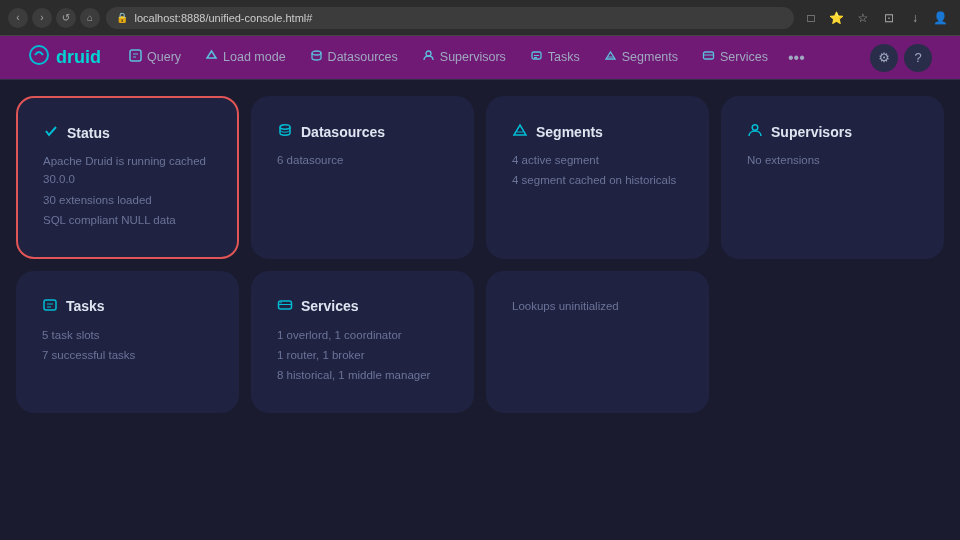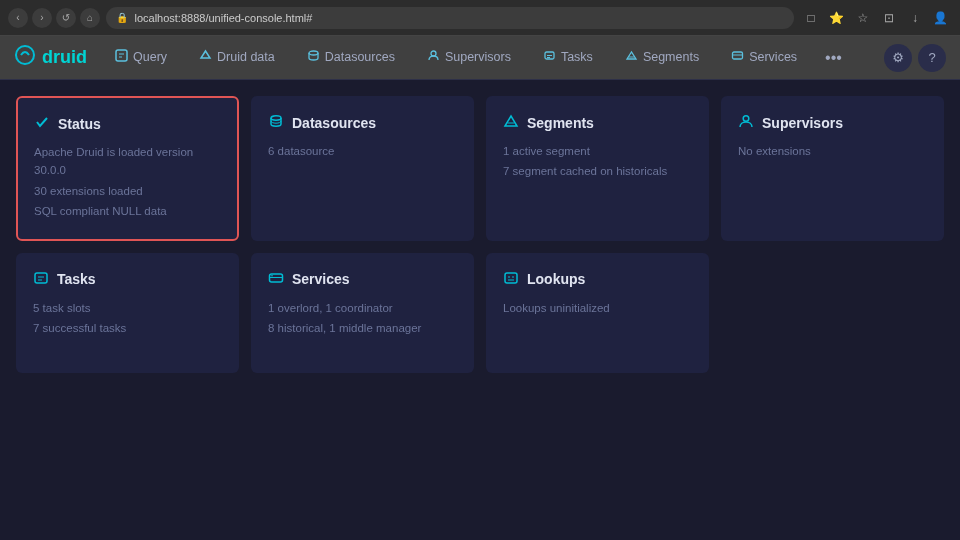--- a/index.html
+++ b/index.html
@@ -49,25 +49,25 @@
     }
     .browser-action-btn {
       width: 22px; height: 22px;
       background: none; border: none;
       color: #aaa; font-size: 12px; cursor: pointer;
       display: flex; align-items: center; justify-content: center;
     }
 
     
     .app-header {
-      background: #404040;
+      background: #701a75;
       height: 44px;
       display: flex;
       align-items: center;
-      padding: 0 14px;
+      padding: 0 28px;
       border-bottom: 1px solid #2e3048;
       gap: 0;
     }
     .logo {
       display: flex;
       align-items: center;
       gap: 6px;
       color: #00d4d4;
       font-size: 18px;
       font-weight: 600;
@@ -75,21 +75,21 @@
       text-decoration: none;
     }
     .logo-icon {
       color: #00bcd4;
       font-size: 20px;
     }
     .nav-tabs {
       display: flex;
       align-items: center;
       flex: 1;
-      gap: 8px;
+      gap: 0;
     }
     .nav-tab {
       display: flex;
       align-items: center;
       gap: 5px;
       padding: 0 12px;
       height: 44px;
       color: #a0a8c0;
       font-size: 12.5px;
       cursor: pointer;
@@ -122,22 +122,22 @@
       height: calc(540px - 36px - 44px);
       overflow-y: auto;
     }
     .cards-grid {
       display: grid;
       grid-template-columns: repeat(4, 1fr);
       gap: 12px;
     }
     .card {
       background: #1f2240;
-      border-radius: 6px;
-      padding: 16px;
+      border-radius: 18px;
+      padding: 25px;
       cursor: pointer;
       transition: background 0.15s;
       border: 1px solid transparent;
     }
     .card-highlighted {
       border: 2px solid #e05555 !important;
       background: #1f2240;
     }
     .card-header {
       display: flex;
@@ -216,21 +216,21 @@
         </svg>
       </span>
       <span>Query</span>
     </a>
     <a class="nav-tab">
       <span class="nav-tab-icon">
         <svg width="13" height="13" viewBox="0 0 13 13" fill="none">
           <polygon points="6.5,2 11,9 2,9" stroke="#5bc0de" stroke-width="1.5" fill="none"></polygon>
         </svg>
       </span>
-      <span>Druid data</span>
+      <span>Load mode</span>
     </a>
     <a class="nav-tab">
       <span class="nav-tab-icon">
         <svg width="13" height="13" viewBox="0 0 13 13" fill="none">
           <ellipse cx="6.5" cy="4" rx="4.5" ry="2" stroke="#5bc0de" stroke-width="1.3" fill="none"></ellipse>
           <path d="M2 4v5c0 1.1 2 2 4.5 2s4.5-.9 4.5-2V4" stroke="#5bc0de" stroke-width="1.3" fill="none"></path>
         </svg>
       </span>
       <span>Datasources</span>
     </a>
@@ -290,21 +290,21 @@
     <div class="card card-highlighted" style="min-height:130px;">
       <div class="card-header">
         <span class="card-icon">
           <svg width="16" height="16" viewBox="0 0 16 16" fill="none">
             <path d="M3 8 L6 12 L13 4" stroke="#00bcd4" stroke-width="2" fill="none"></path>
           </svg>
         </span>
         <span class="card-title">Status</span>
       </div>
       <div class="card-detail">
-        <div>Apache Druid is loaded version 30.0.0</div>
+        <div>Apache Druid is running cached 30.0.0</div>
         <div>30 extensions loaded</div>
         <div>SQL compliant NULL data</div>
       </div>
     </div>
 
     <div class="card" style="min-height:130px;">
       <div class="card-header">
         <span class="card-icon">
           <svg width="16" height="16" viewBox="0 0 16 16" fill="none">
             <ellipse cx="8" cy="5" rx="5" ry="2.2" stroke="#00bcd4" stroke-width="1.5" fill="none"></ellipse>
@@ -323,22 +323,22 @@
       <div class="card-header">
         <span class="card-icon">
           <svg width="16" height="16" viewBox="0 0 16 16" fill="none">
             <path d="M2 13 L8 3 L14 13z" stroke="#00bcd4" stroke-width="1.5" fill="none"></path>
             <path d="M4.5 10h7" stroke="#00bcd4" stroke-width="1"></path>
           </svg>
         </span>
         <span class="card-title">Segments</span>
       </div>
       <div class="card-detail">
-        <div>1 active segment</div>
-        <div>7 segment cached on historicals</div>
+        <div>4 active segment</div>
+        <div>4 segment cached on historicals</div>
       </div>
     </div>
 
     <div class="card" style="min-height:130px;">
       <div class="card-header">
         <span class="card-icon">
           <svg width="16" height="16" viewBox="0 0 16 16" fill="none">
             <circle cx="8" cy="5.5" r="2.8" stroke="#00bcd4" stroke-width="1.5" fill="none"></circle>
             <path d="M2 14c0-3 2.7-5 6-5s6 2 6 5" stroke="#00bcd4" stroke-width="1.5" fill="none"></path>
           </svg>
@@ -375,34 +375,26 @@
           <svg width="16" height="16" viewBox="0 0 16 16" fill="none">
             <rect x="1.5" y="4" width="13" height="8" rx="2" stroke="#00bcd4" stroke-width="1.5" fill="none"></rect>
             <path d="M1.5 7.5h13" stroke="#00bcd4" stroke-width="1"></path>
             <circle cx="4" cy="5.8" r="0.8" fill="#00bcd4"></circle>
           </svg>
         </span>
         <span class="card-title">Services</span>
       </div>
       <div class="card-detail">
         <div>1 overlord, 1 coordinator</div>
+        <div>1 router, 1 broker</div>
         <div>8 historical, 1 middle manager</div>
       </div>
     </div>
 
     <div class="card card-tall">
-      <div class="card-header">
-        <span class="card-icon">
-          <svg width="16" height="16" viewBox="0 0 16 16" fill="none">
-            <rect x="2" y="3" width="12" height="10" rx="2" stroke="#00bcd4" stroke-width="1.5" fill="none"></rect>
-            <path d="M5 7h2M5 10h6M9 7h2" stroke="#00bcd4" stroke-width="1.2"></path>
-          </svg>
-        </span>
-        <span class="card-title">Lookups</span>
-      </div>
       <div class="card-detail">
         <div>Lookups uninitialized</div>
       </div>
     </div>
 
     <div class="card card-tall" style="background:transparent;border:none;"></div>
   </div>
 </div>
 
 </body></html>

